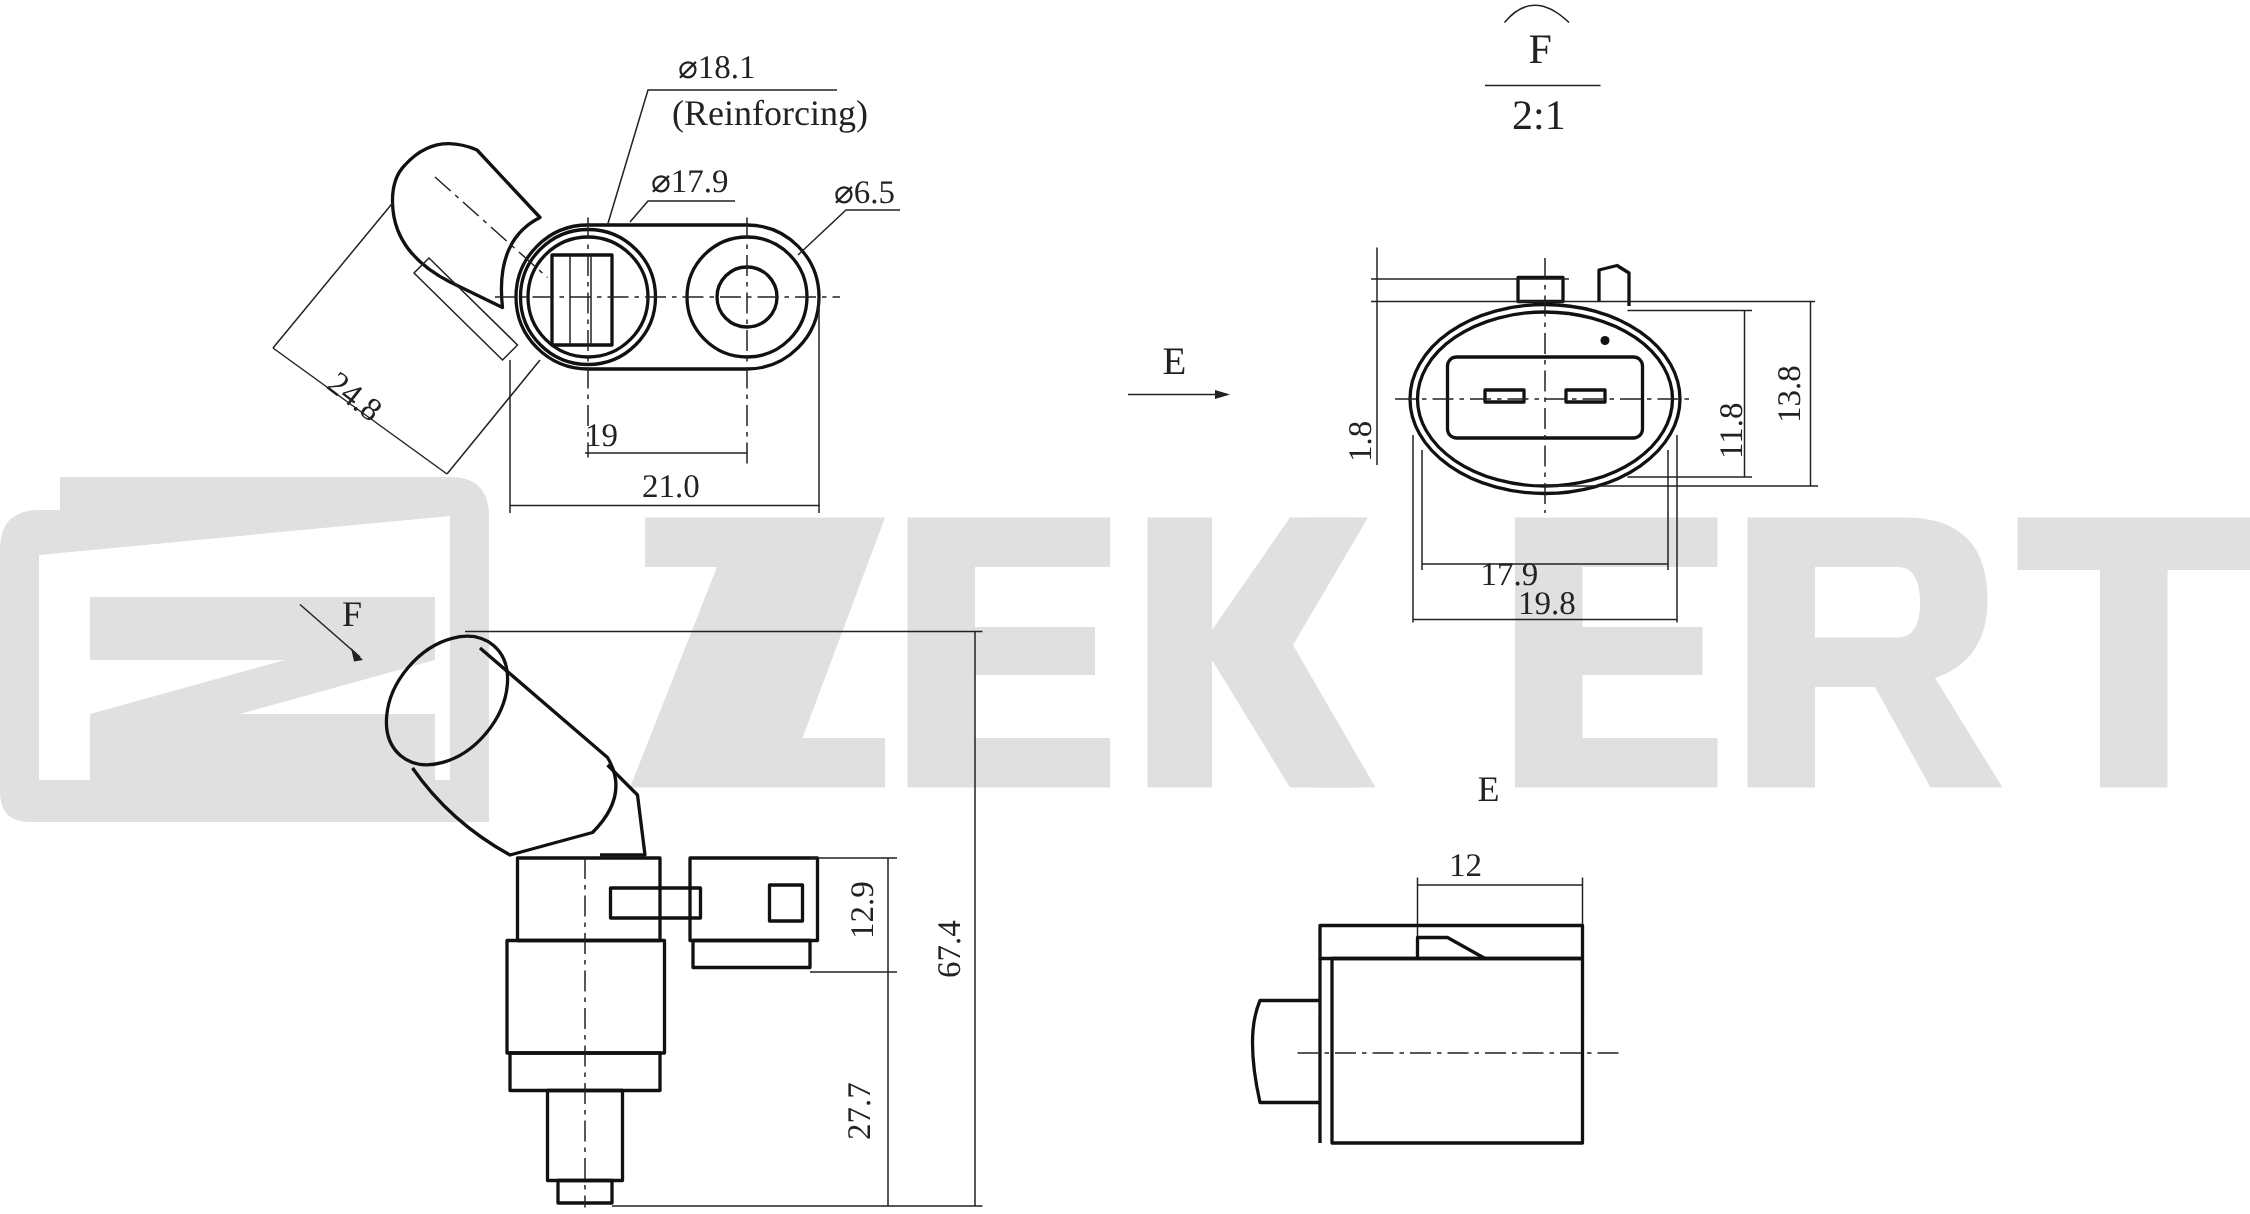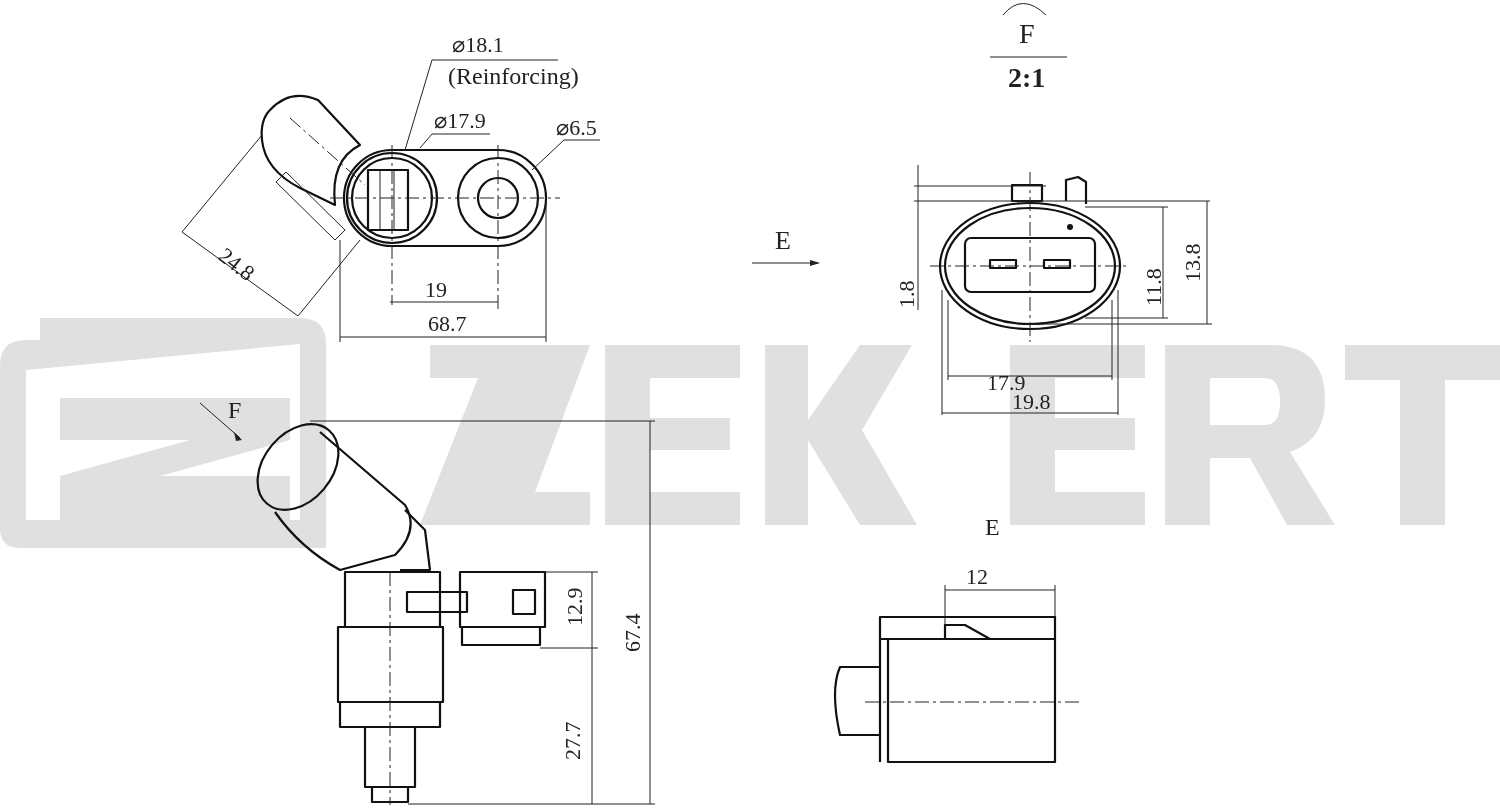--- a/index.html
+++ b/index.html
@@ -138,25 +138,25 @@
     <path class="ln" d="M945,639 L945,625 L965,625 L990,639"></path>
     <path class="ln" d="M880,667 L840,667 Q830,690 840,735 L880,735"></path>
     <line class="dash" x1="865" y1="702" x2="1080" y2="702"></line>
   </svg>
 
   <span class="lbl" style="left:452px;top:34px;">⌀18.1</span>
   <span class="lbl" style="left:448px;top:64px;font-size:24px;">(Reinforcing)</span>
   <span class="lbl" style="left:434px;top:110px;text-align:center;">⌀17.9</span>
   <span class="lbl" style="left:556px;top:117px;text-align:center;">⌀6.5</span>
   <span class="lbl rot" style="left:228px;top:244px;transform:rotate(38deg);">24.8</span>
-  <span class="lbl" style="left:425px;top:279px;">19</span>
-  <span class="lbl" style="left:428px;top:313px;">68.7</span>
+  <span class="lbl" style="left:390px;top:279px;">19</span>
+  <span class="lbl" style="left:428px;top:313px;">21.0</span>
 
   <span class="lbl" style="left:1019px;top:20px;font-size:28px;">F</span>
-  <span class="lbl" style="left:1008px;top:64px;font-size:28px;font-weight:bold;">2:1</span>
+  <span class="lbl" style="left:1008px;top:64px;font-size:28px;">2:1</span>
   <span class="lbl rot" style="left:896px;top:308px;transform:rotate(-90deg);">1.8</span>
   <span class="lbl rot" style="left:1143px;top:306px;transform:rotate(-90deg);">11.8</span>
   <span class="lbl rot" style="left:1182px;top:282px;transform:rotate(-90deg);">13.8</span>
   <span class="lbl" style="left:987px;top:372px;">17.9</span>
   <span class="lbl" style="left:1012px;top:391px;">19.8</span>
 
   <span class="lbl" style="left:775px;top:228px;font-size:26px;">E</span>
 
   <span class="lbl" style="left:228px;top:398px;font-size:24px;">F</span>
   <span class="lbl rot" style="left:564px;top:626px;transform:rotate(-90deg);">12.9</span>

